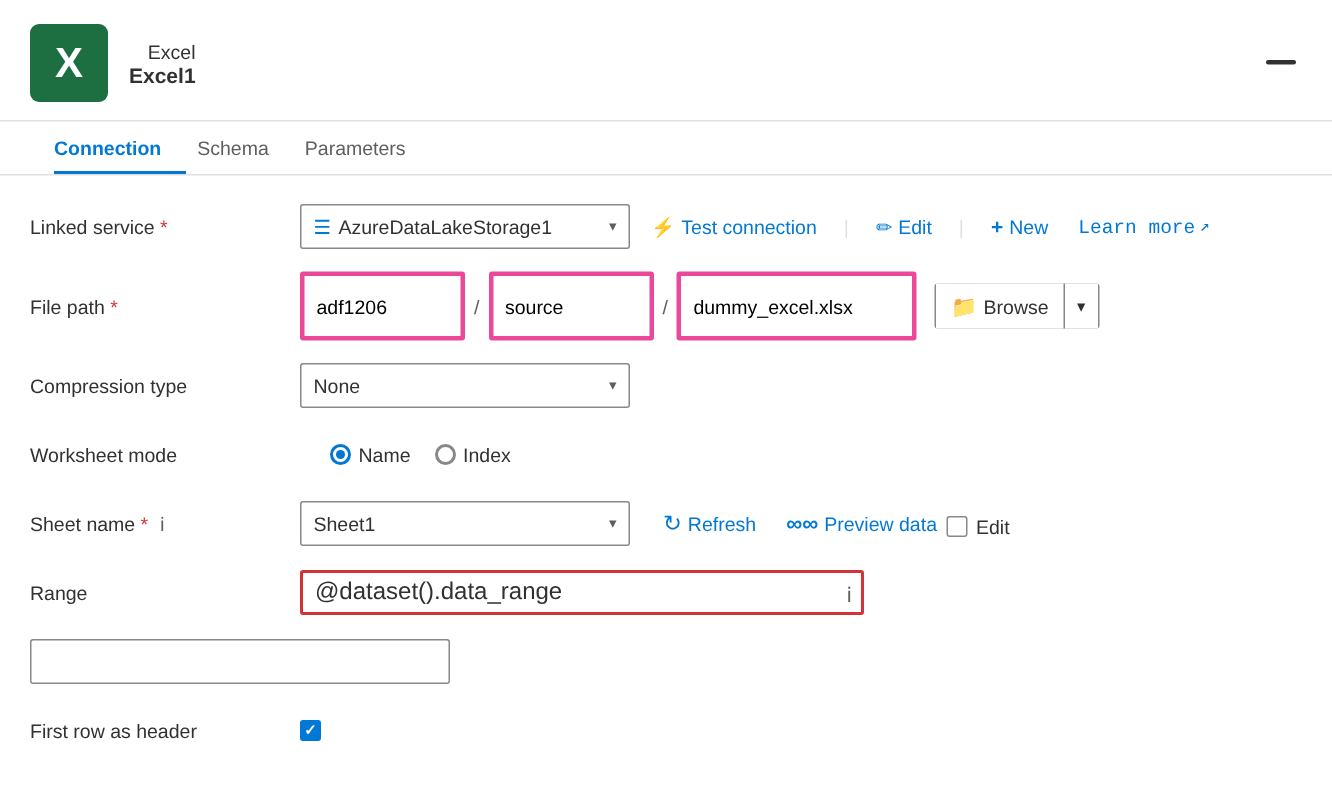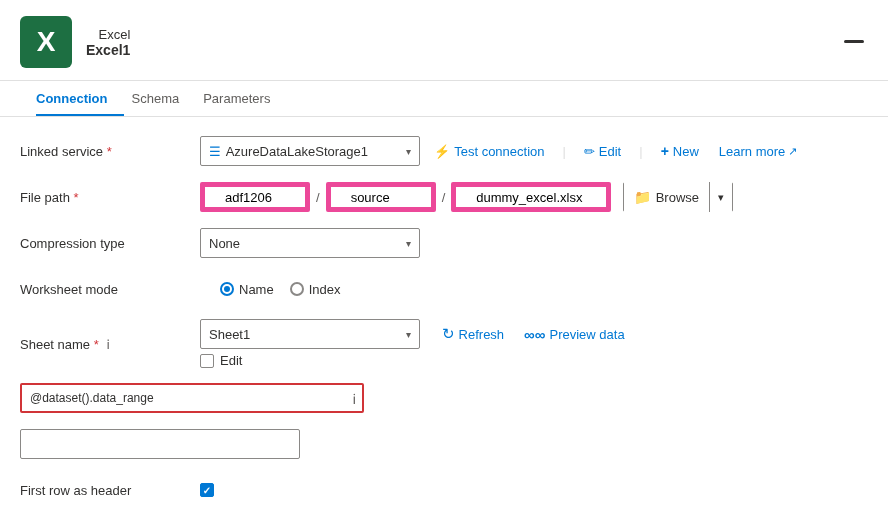--- a/index.html
+++ b/index.html
@@ -21,21 +21,21 @@
     .form-row { display: flex; align-items: center; margin-bottom: 14px; min-height: 32px; }
     .form-label { width: 180px; font-size: 13px; color: #323130; flex-shrink: 0; }
     .form-label .required { color: #d13438; }
     .form-controls { display: flex; align-items: center; gap: 8px; flex: 1; }
 
     .dropdown { display: flex; align-items: center; justify-content: space-between; border: 1px solid #8a8886; border-radius: 2px; padding: 4px 8px; background: #fff; min-width: 200px; height: 30px; cursor: pointer; }
     .dropdown-text { font-size: 13px; color: #323130; }
     .dropdown-arrow { color: #605e5c; font-size: 10px; }
 
     .file-path-row { display: flex; align-items: center; gap: 4px; }
-    .file-path-input { border: 5px solid #ec4899; border-radius: 2px; padding: 4px 20px; height: 30px; font-size: 13px; background: #fff; }
+    .file-path-input { border: 3px solid #ec4899; border-radius: 2px; padding: 4px 8px; height: 46px; font-size: 13px; background: #fff; }
     .file-path-input.seg1 { width: 110px; }
     .file-path-input.seg2 { width: 110px; }
     .file-path-input.seg3 { width: 160px; }
     .path-sep { color: #605e5c; font-size: 13px; padding: 0 2px; }
 
     .btn-action { display: flex; align-items: center; gap: 4px; color: #0078d4; cursor: pointer; font-size: 13px; background: none; border: none; padding: 4px 6px; }
 
     .btn-browse { display: flex; align-items: center; gap: 4px; border: 1px solid #8a8886; border-radius: 2px; background: #fff; padding: 4px 10px; height: 30px; cursor: pointer; font-size: 13px; color: #323130; }
     .browse-arrow { color: #323130; font-size: 11px; padding: 4px 6px; cursor: pointer; border-left: 1px solid #8a8886; height: 30px; display: flex; align-items: center; background: #fff; border-top: 1px solid #8a8886; border-right: 1px solid #8a8886; border-bottom: 1px solid #8a8886; }
 
@@ -44,35 +44,35 @@
     .radio-group { display: flex; align-items: center; gap: 16px; padding-left: 20px; }
     .radio-option { display: flex; align-items: center; gap: 5px; cursor: pointer; }
     .radio-circle { width: 14px; height: 14px; border-radius: 50%; border: 2px solid #0078d4; display: flex; align-items: center; justify-content: center; }
     .radio-circle.checked::after { content: ''; width: 6px; height: 6px; background: #0078d4; border-radius: 50%; }
     .radio-circle.unchecked { border: 2px solid #8a8886; }
     .radio-label { font-size: 13px; color: #323130; }
 
     .sheet-dropdown { min-width: 220px; }
 
     .range-input-wrapper { position: relative; display: flex; align-items: center; }
-    .range-input { border: 2px solid #d13438; border-radius: 2px; padding: 4px 30px 4px 8px; height: 30px; font-size: 12px; width: 344px; background: #fff; color: #323130; }
+    .range-input { border: 2px solid #d13438; border-radius: 2px; padding: 4px 30px 4px 8px; height: 30px; font-size: 16px; width: 376px; background: #fff; color: #323130; }
     .info-icon { position: absolute; right: 8px; color: #605e5c; font-size: 14px; cursor: pointer; }
 
     .null-input { border: 1px solid #8a8886; border-radius: 2px; padding: 4px 8px; height: 30px; font-size: 13px; width: 280px; background: #fff; }
     .checkbox-blue { width: 14px; height: 14px; background: #0078d4; border: 1px solid #0078d4; border-radius: 2px; display: flex; align-items: center; justify-content: center; }
     .checkbox-blue::after { content: '✓'; color: #fff; font-size: 10px; font-weight: 700; }
     .checkbox-unchecked { width: 14px; height: 14px; border: 1px solid #8a8886; border-radius: 2px; }
 
     .edit-checkbox-row { display: flex; align-items: center; gap: 6px; margin-top: 4px; }
     .edit-checkbox { width: 14px; height: 14px; border: 1px solid #8a8886; border-radius: 2px; }
 
     .sheet-row-actions { display: flex; align-items: center; gap: 8px; margin-left: 8px; }
     .refresh-btn { display: flex; align-items: center; gap: 4px; color: #0078d4; cursor: pointer; font-size: 13px; }
     .preview-btn { display: flex; align-items: center; gap: 4px; color: #0078d4; cursor: pointer; font-size: 13px; }
-    .learn-more-link { display: flex; align-items: center; gap: 3px; color: #0078d4; cursor: pointer; font-size: 13px; }
+    .learn-more-link { display: flex; align-items: center; gap: 3px; color: #0078d4; cursor: pointer; font-size: 13px; font-family: Liberation Mono, monospace; }
 
     .separator { color: #e0e0e0; margin: 0 4px; }
   </style>
 </head>
 <body>
 
 <div style="position:relative;">
 
   <div class="header">
     <div class="excel-logo">
@@ -176,21 +176,21 @@
       </div>
     </div>
 
     <div class="form-row">
       <div class="form-label">
         <span>Sheet name</span>
         <span class="required"> *</span>
         <span style="color:#605e5c;font-size:13px;margin-left:4px;">ℹ</span>
       </div>
       <div class="form-controls">
-        <div style="display:flex;flex-direction:column;">
+        <div style="display:flex;flex-direction:row;">
           <div style="display:flex;align-items:center;gap:8px;">
             <div class="dropdown sheet-dropdown">
               <span class="dropdown-text">Sheet1</span>
               <span class="dropdown-arrow">▾</span>
             </div>
             <div class="sheet-row-actions">
               <button class="btn-action refresh-btn">
                 <span style="font-size:15px;">↻</span>
                 <span>Refresh</span>
               </button>
@@ -202,20 +202,21 @@
           </div>
           <div class="edit-checkbox-row">
             <div class="checkbox-unchecked edit-checkbox"></div>
             <span>Edit</span>
           </div>
         </div>
       </div>
     </div>
 
     <div class="form-row">
+      <div class="form-label">Range</div>
       <div class="form-controls">
         <div class="range-input-wrapper">
           <input class="range-input" value="@dataset().data_range" style="">
           <span class="info-icon">ℹ</span>
         </div>
       </div>
     </div>
 
     <div class="form-row">
       <div class="form-controls">

